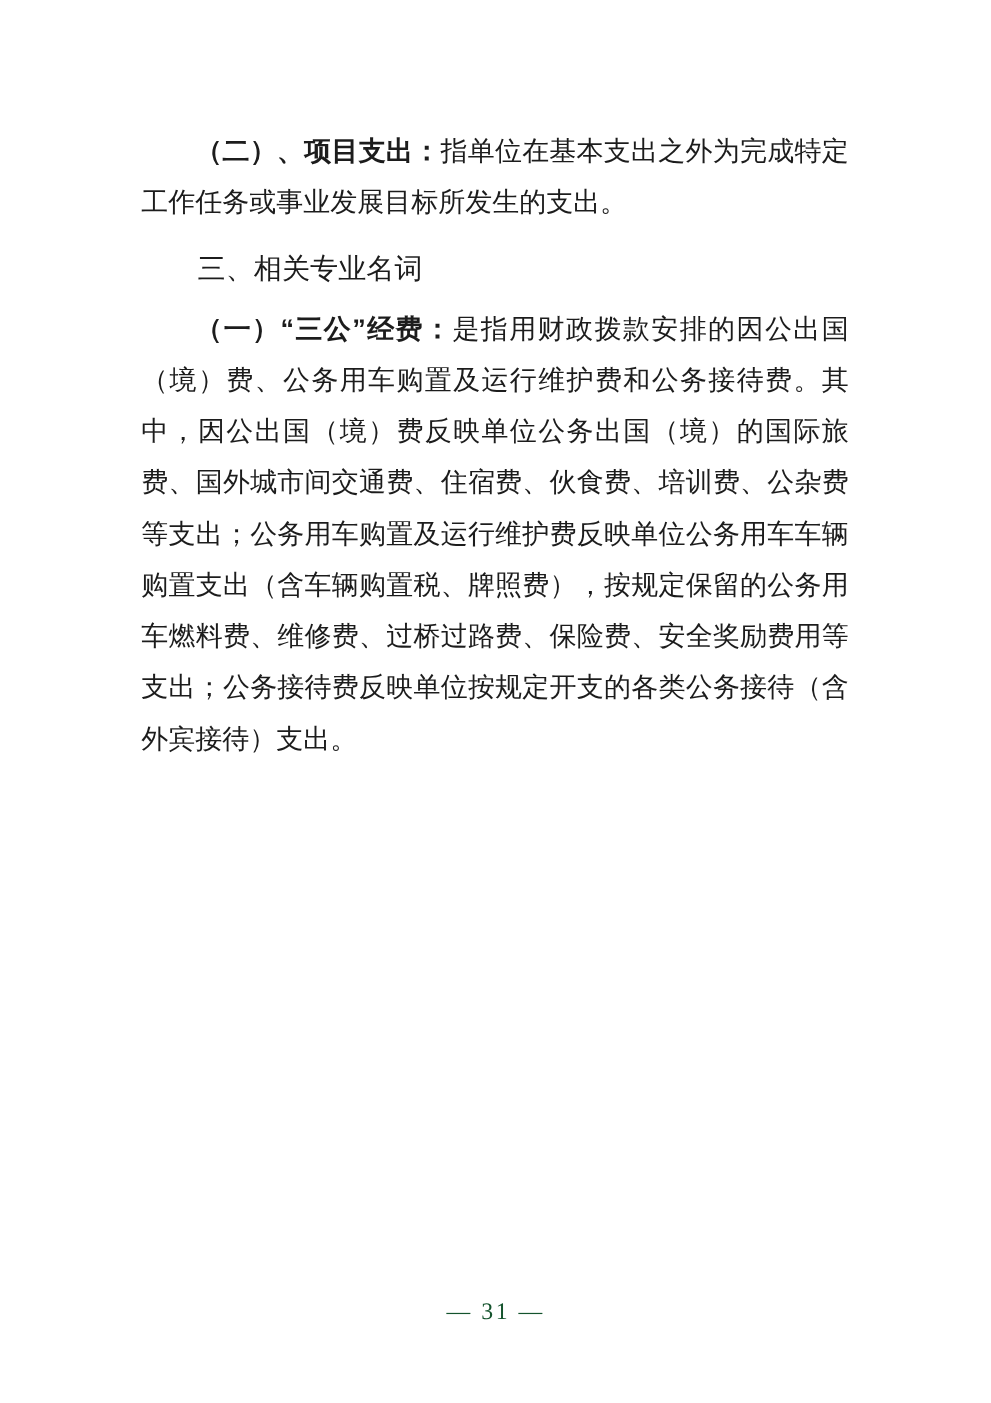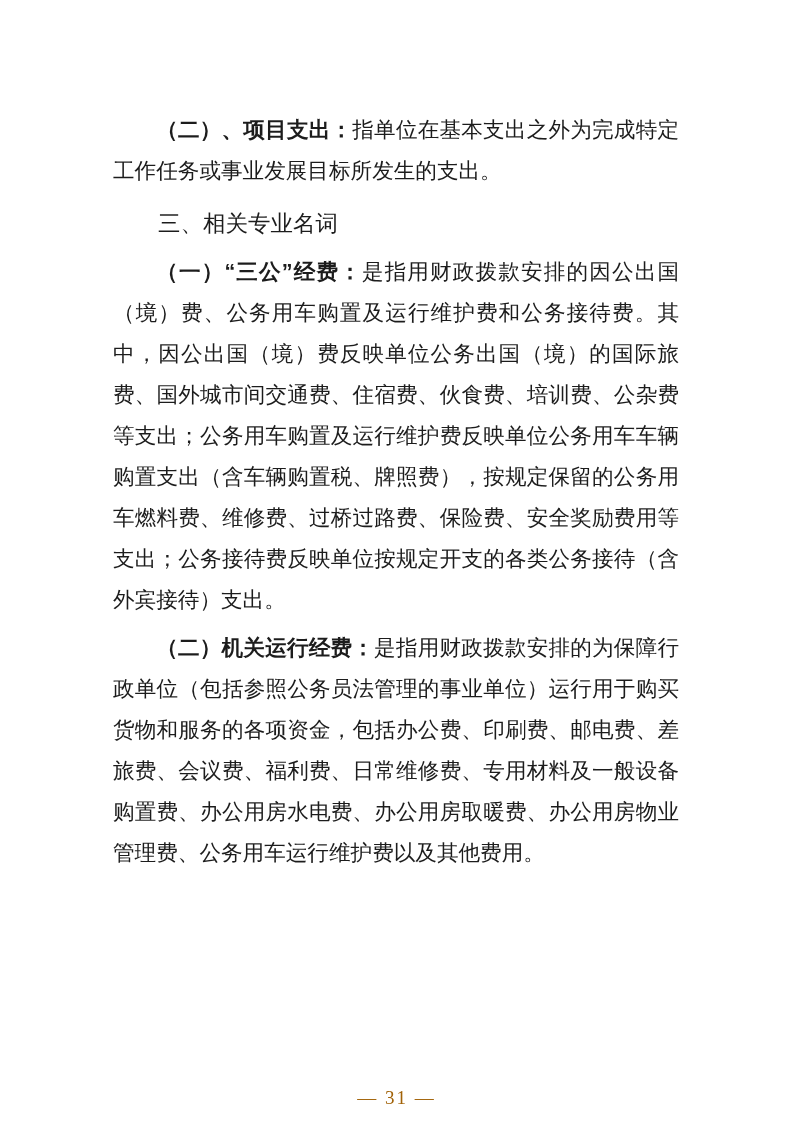--- a/index.html
+++ b/index.html
@@ -12,21 +12,21 @@
     width: 793px;
     height: 1122px;
     background: #ffffff;
     overflow: hidden;
     font-family: "Liberation Serif", "DejaVu Serif", serif;
     color: #1c1c1c;
   }
   .content {
     position: absolute;
     left: 113px;
-    top: 109px;
+    top: 100px;
     width: 566px;
   }
   .para {
     margin: 0;
     font-size: 21.6px;
     line-height: 41px;
     text-align: justify;
     text-justify: inter-character;
     text-indent: 2em;
     word-break: break-all;
@@ -48,34 +48,32 @@
   }
   .page-number {
     position: absolute;
     top: 1038px;
     left: 0;
     width: 100%;
     text-align: center;
     font-size: 19px;
     line-height: 24px;
     letter-spacing: 2px;
-    color: #a16207;
-    margin-top: 48px;
+    color: #14532d;
   }
 </style>
 </head>
 <body>
 
 <div class="page">
   <div class="content">
 
     <p class="para"><span class="lead">（二）、项目支出：</span><span>指单位在基本支出之外为完成特定工作任务或事业发展目标所发生的支出。</span></p>
 
     <h3 class="section-heading">三、相关专业名词</h3>
 
     <p class="para"><span class="lead">（一）“三公”经费：</span><span>是指用财政拨款安排的因公出国（境）费、公务用车购置及运行维护费和公务接待费。其中，因公出国（境）费反映单位公务出国（境）的国际旅费、国外城市间交通费、住宿费、伙食费、培训费、公杂费等支出；公务用车购置及运行维护费反映单位公务用车车辆购置支出（含车辆购置税、牌照费），按规定保留的公务用车燃料费、维修费、过桥过路费、保险费、安全奖励费用等支出；公务接待费反映单位按规定开支的各类公务接待（含外宾接待）支出。</span></p>
 
-    <p class="para para-spaced"><span class="lead">（二）机关运行经费：</span><span>是指用财政拨款安排的为保障行政单位（包括参照公务员法管理的事业单位）运行用于购买货物和服务的各项资金，包括办公费、印刷费、邮电费、差旅费、会议费、福利费、日常维修费、专用材料及一般设备购置费、办公用房水电费、办公用房取暖费、办公用房物业管理费、公务用车运行维护费以及其他费用。</span></p>
 
   </div>
 
   <div class="page-number">— 31 —</div>
 </div>
 
 </body></html>

